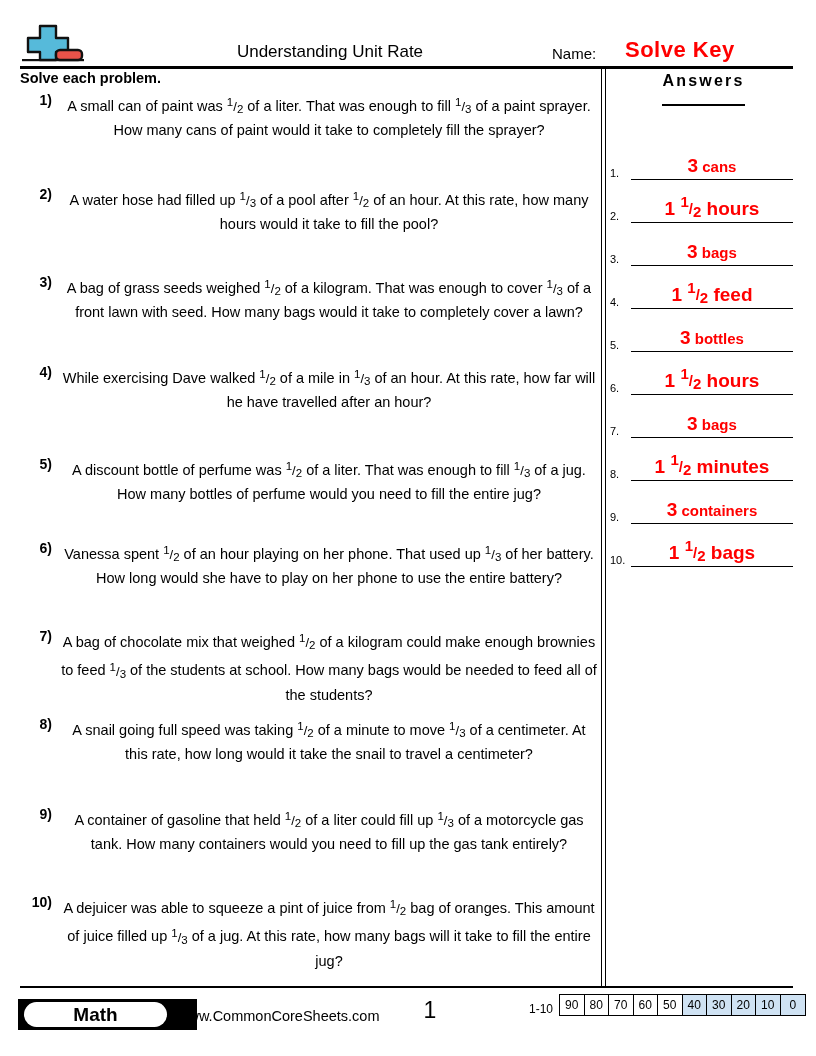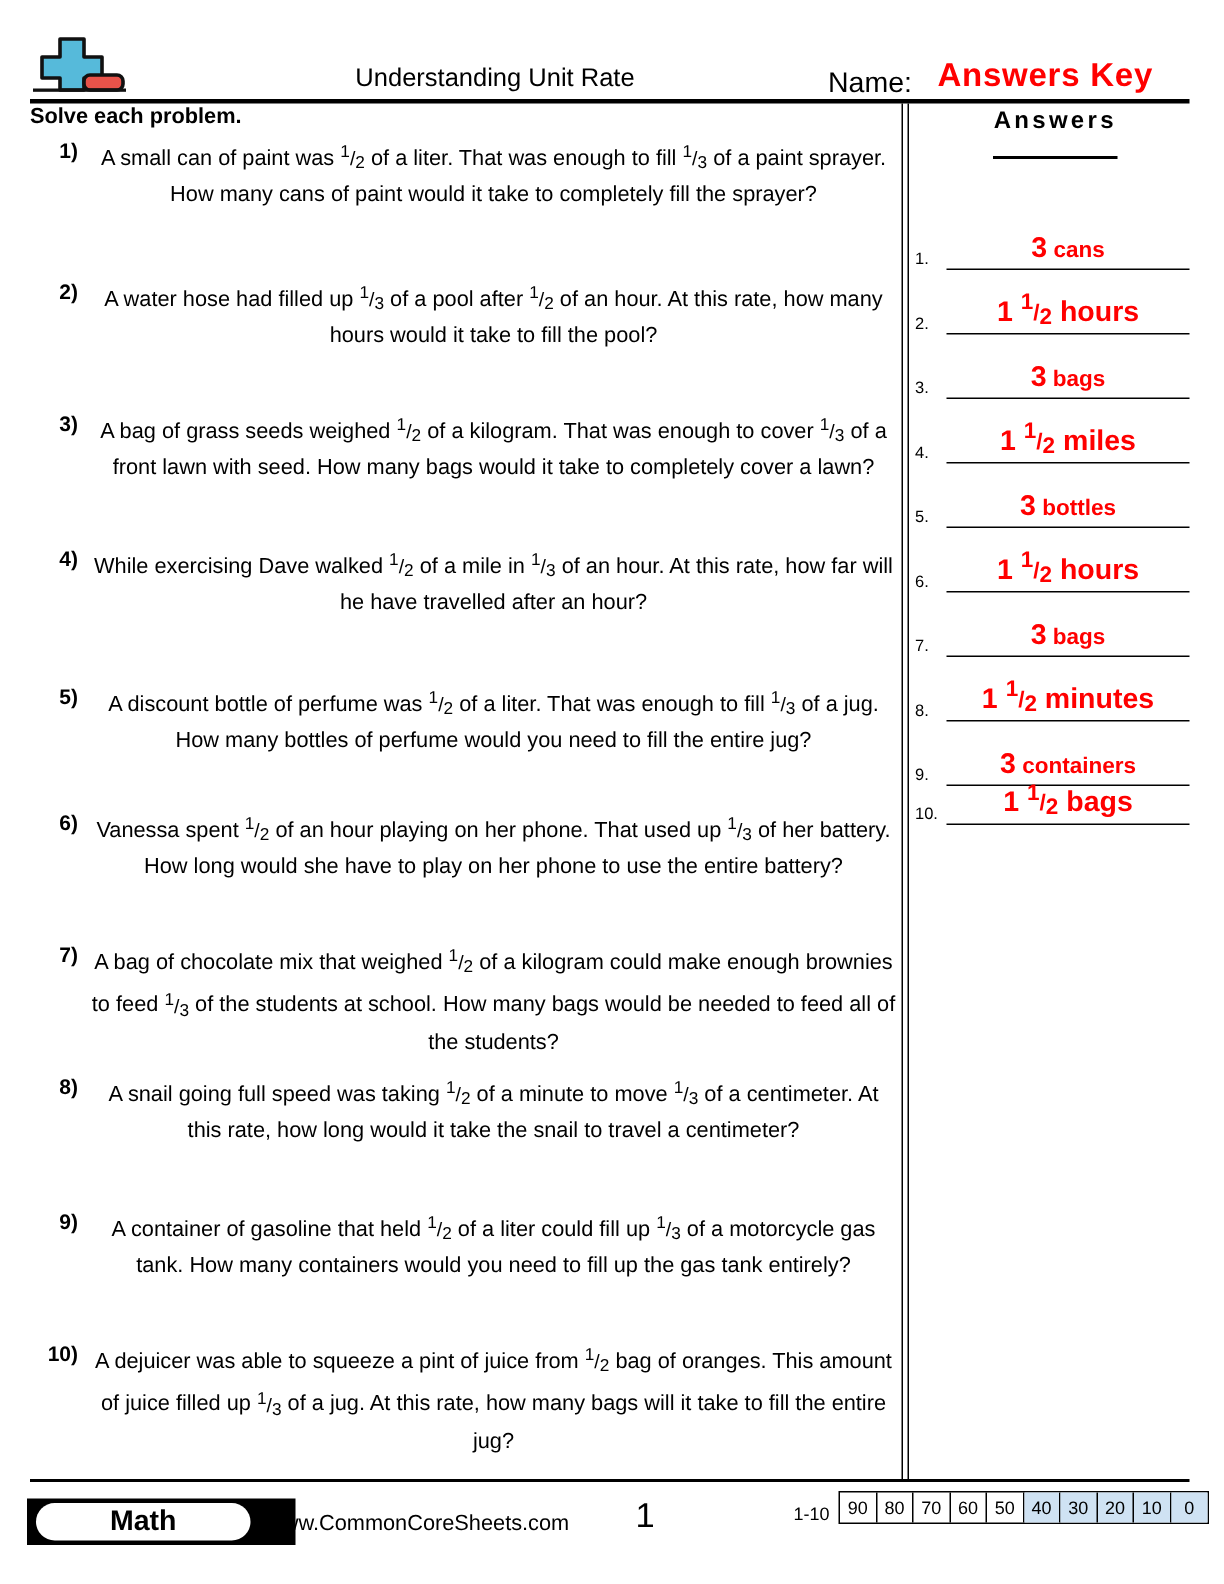--- a/index.html
+++ b/index.html
@@ -31,21 +31,21 @@
     left: 130px; top: 42px;
     width: 400px;
     text-align: center;
     font-size: 17px;
     letter-spacing: 0px;
     white-space: nowrap;
   }
   #name-label {
     position: absolute;
     left: 552px; top: 45px;
-    font-size: 19px;
+    font-size: 15px;
   }
   #answer-key-text {
     position: absolute;
     left: 625px; top: 37px;
     font-size: 22px;
     font-weight: bold;
     color: #ff0000;
     letter-spacing: 0.5px;
   }
   #header-rule {
@@ -245,21 +245,21 @@
       <path d="M20 2 H36 V14 H48 V28 H36 V36 H20 V28 H8 V14 H20 Z" fill="#56bada" stroke="#111" stroke-width="2.4" stroke-linejoin="round"></path>
       <rect x="36" y="26" width="26" height="10" rx="4" fill="#e8534a" stroke="#111" stroke-width="2.4"></rect>
       <rect x="2" y="35" width="62" height="2.2" fill="#111"></rect>
     </svg>
   </div>
 
   <div id="worksheet-title">Understanding Unit Rate</div>
 
   <div id="name-label">Name:</div>
 
-  <div id="answer-key-text">Answers Key</div>
+  <div id="answer-key-text">Solve Key</div>
 
   <div id="header-rule"></div>
 </div>
 
 <div id="solve-instruction">Solve each problem.</div>
 
 <div id="col-divider">
   <div class="l1"></div>
     <div class="l2"></div>
 </div>
@@ -325,21 +325,21 @@
     </div>
     <div class="ans-row" style="top: 154px;">
       <div class="ans-num">3.</div>
       <div class="ans-line">
         <div class="av"><span class="big">3</span><span class="unit"> bags</span></div>
       </div>
     </div>
     <div class="ans-row" style="top: 197px;">
       <div class="ans-num">4.</div>
       <div class="ans-line">
-        <div class="av"><span class="big">1 </span><span class="afrac"><span class="num">1</span><span class="sl">/</span><span class="den">2</span></span><span class="big"> miles</span></div>
+        <div class="av"><span class="big">1 </span><span class="afrac"><span class="num">1</span><span class="sl">/</span><span class="den">2</span></span><span class="big"> feed</span></div>
       </div>
     </div>
     <div class="ans-row" style="top: 240px;">
       <div class="ans-num">5.</div>
       <div class="ans-line">
         <div class="av"><span class="big">3</span><span class="unit"> bottles</span></div>
       </div>
     </div>
     <div class="ans-row" style="top: 283px;">
       <div class="ans-num">6.</div>
@@ -358,21 +358,21 @@
       <div class="ans-line">
         <div class="av"><span class="big">1 </span><span class="afrac"><span class="num">1</span><span class="sl">/</span><span class="den">2</span></span><span class="big"> minutes</span></div>
       </div>
     </div>
     <div class="ans-row" style="top: 412px;">
       <div class="ans-num">9.</div>
       <div class="ans-line">
         <div class="av"><span class="big">3</span><span class="unit"> containers</span></div>
       </div>
     </div>
-    <div class="ans-row" style="top: 438px;">
+    <div class="ans-row" style="top: 455px;">
       <div class="ans-num">10.</div>
       <div class="ans-line">
         <div class="av"><span class="big">1 </span><span class="afrac"><span class="num">1</span><span class="sl">/</span><span class="den">2</span></span><span class="big"> bags</span></div>
       </div>
     </div>
   </div>
 
 <div id="footer-rule"></div>
 
 <div id="math-badge">

